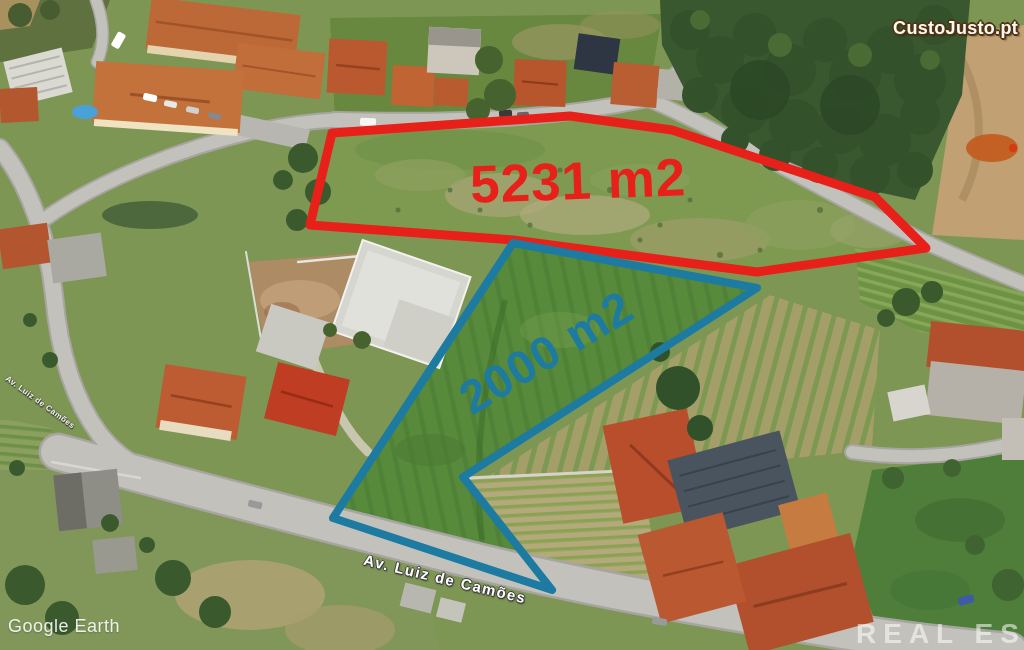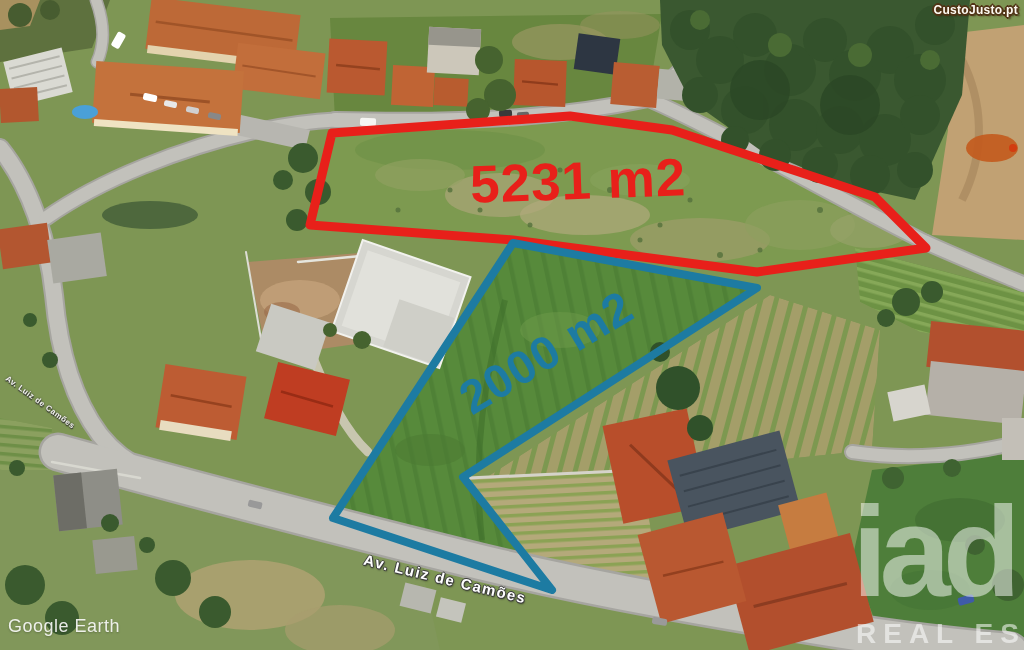--- a/index.html
+++ b/index.html
@@ -4,21 +4,21 @@
 <style>
   html,body{margin:0;padding:0;background:#222;}
   .stage{
     position:relative;width:1024px;height:650px;overflow:hidden;
     font-family:"Liberation Sans", sans-serif;
     background:#7e9654;
   }
   .stage svg{position:absolute;left:0;top:0;}
   .label{position:absolute;white-space:nowrap;user-select:none;}
   .wm-top{
-    right:6px;top:3px;font-size:12px;font-weight:800;letter-spacing:.3px;
+    right:6px;top:18px;font-size:18px;font-weight:800;letter-spacing:.3px;
     color:#fdfaf2;
     text-shadow:-2px 0 #513416,2px 0 #513416,0 -2px #513416,0 2px #513416,
                 -1px -1px #513416,1px -1px #513416,-1px 1px #513416,2px 2px 2px #3a250e;
   }
   .area-large{
     left:470px;top:150px;font-size:53px;font-weight:700;letter-spacing:1px;
     color:#e8201a;transform:rotate(-2deg);
   }
   .area-small{
     left:546px;top:352px;font-size:47px;font-weight:700;letter-spacing:1px;
@@ -407,16 +407,15 @@
     <polygon points="513,243 757,288 463,477 552,590 333,518" stroke-width="8" stroke="#1d7ba2"></polygon>
   </g>
 </svg>
 
 <div class="label area-large">5231 m2</div>
 <div class="label area-small">2000 m2</div>
 <div class="label wm-top">CustoJusto.pt</div>
 <div class="label street-main">Av. Luiz de Camões</div>
 <div class="label street-small">Av. Luiz de Camões</div>
 <div class="label ge-credit">Google Earth</div>
-<div class="label iad-logo">iad</div>
 <div class="label iad-tagline">REAL ESTATE</div>
 
 </div>
 
 </body></html>

